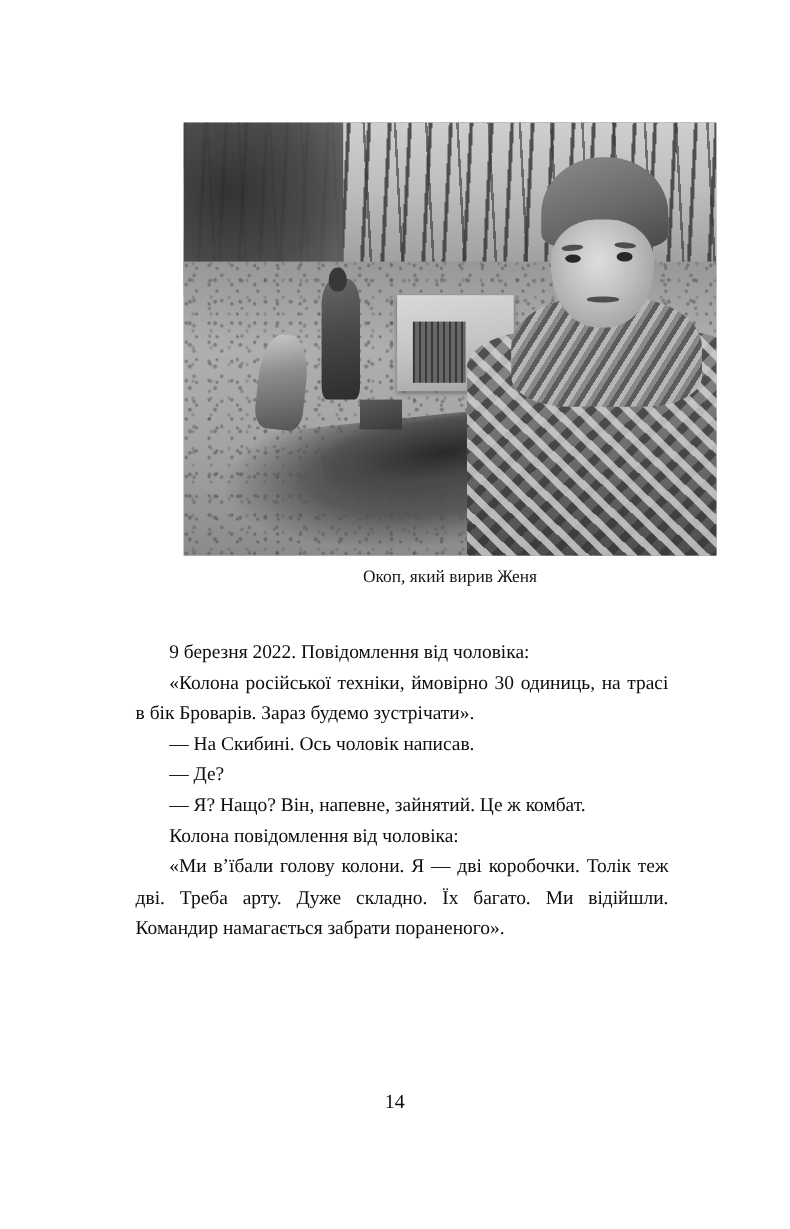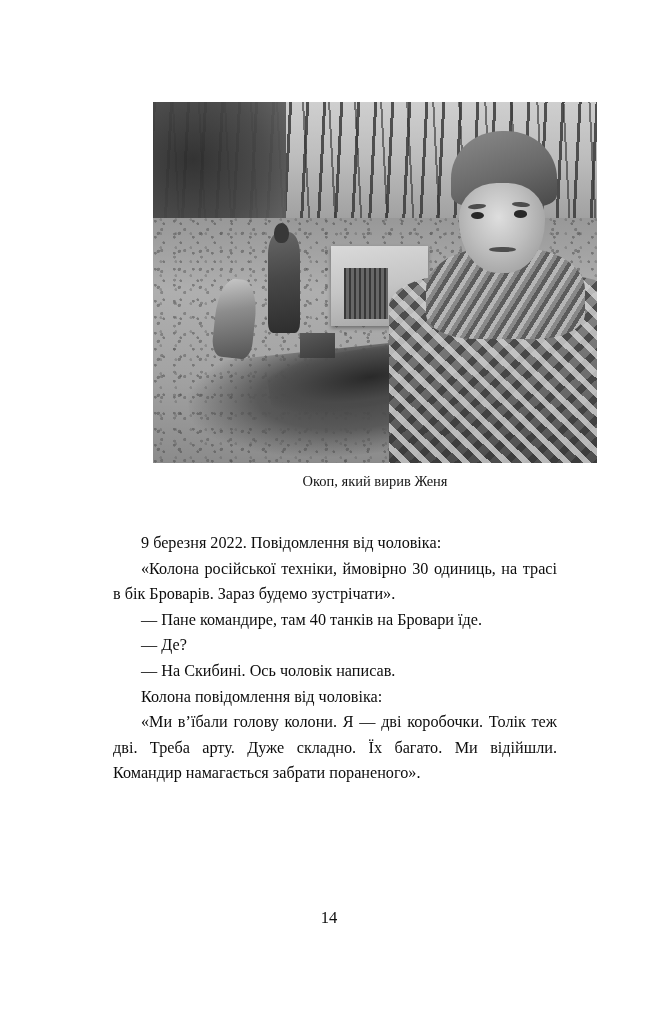--- a/index.html
+++ b/index.html
@@ -277,22 +277,22 @@
         <div class="ph-p-eye-r"></div>
         <div class="ph-p-mouth"></div>
       </div>
     </div>
     <figcaption class="caption">Окоп, який вирив Женя</figcaption>
   </figure>
 
   <div class="body-text">
     <p>9 березня 2022. Повідомлення від чоловіка:</p>
     <p>«Колона російської техніки, ймовірно 30 одиниць, на трасі в бік Броварів. Зараз будемо зустрічати».</p>
-    <p class="dialogue">— Пане командире, там 40 танків на Бровари їде.</p>
+    <p class="dialogue">— На Скибині. Ось чоловік написав.</p>
     <p class="dialogue">— Де?</p>
-    <p class="dialogue">— На Скибині. Ось чоловік написав.</p>
+    <p class="dialogue">— Я? Нащо? Він, напевне, зайнятий. Це ж комбат.</p>
     <p class="last-line-left">Колона повідомлення від чоловіка:</p>
     <p>«Ми в’їбали голову колони. Я — дві коробочки. Толік теж дві. Треба арту. Дуже складно. Їх багато. Ми відійшли. Командир намагається забрати пораненого».</p>
   </div>
 
   <div class="folio">14</div>
 
 </div>
 
 </body></html>

